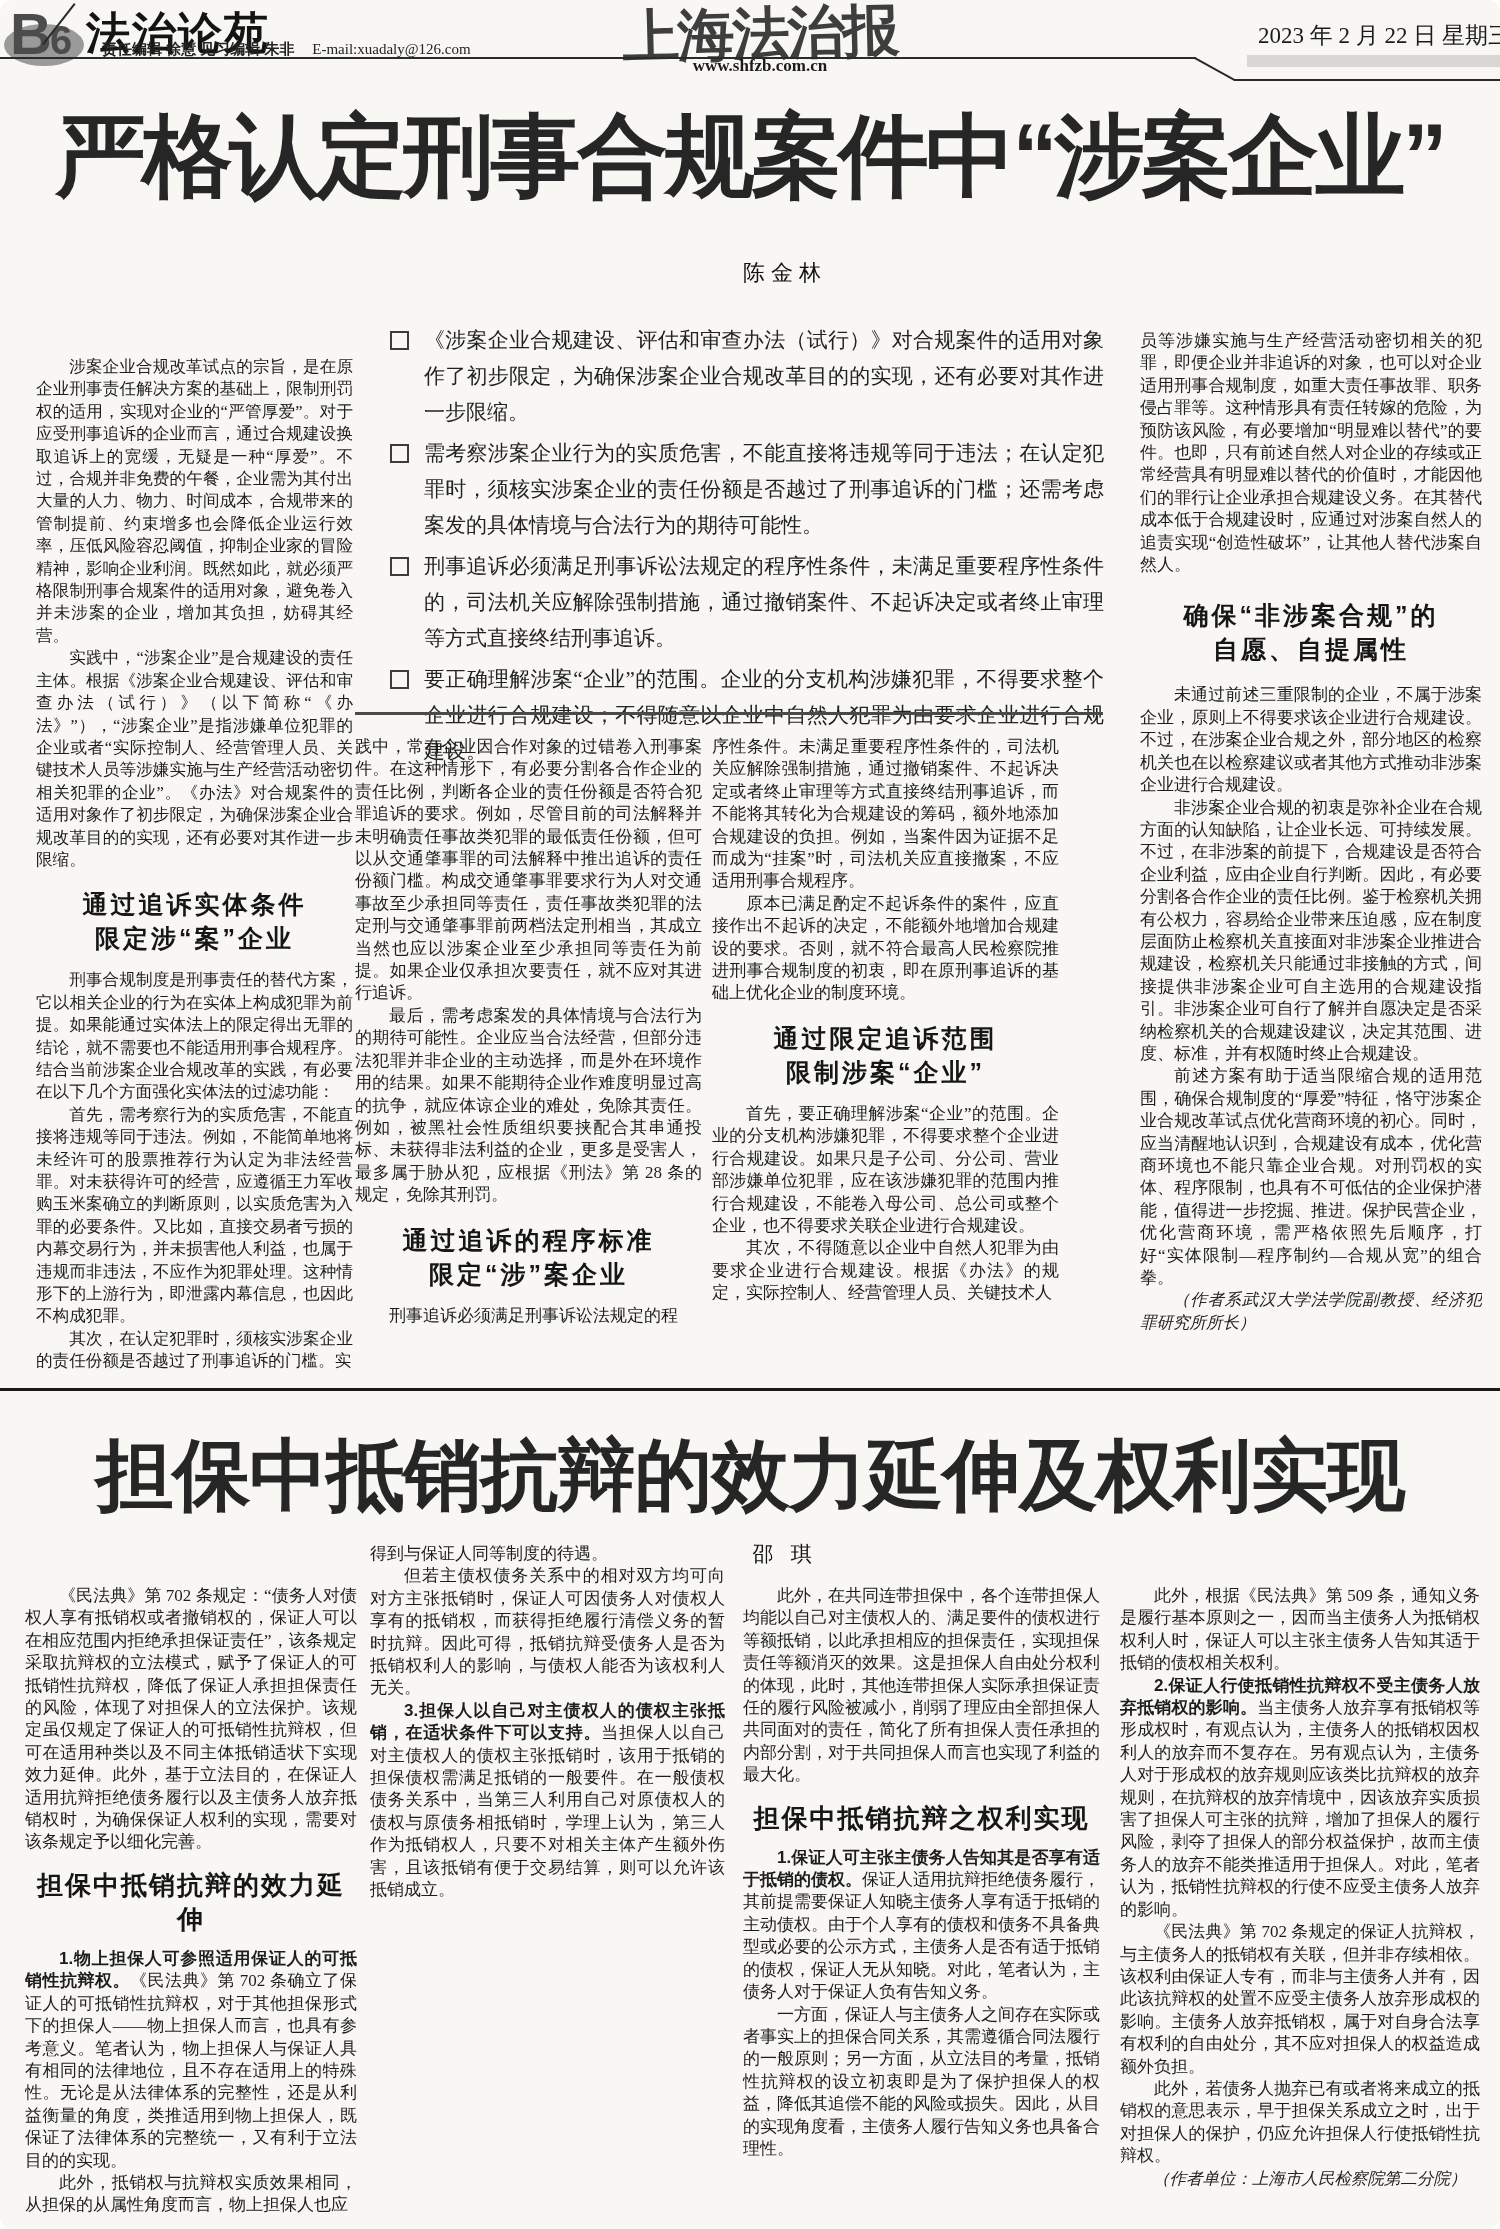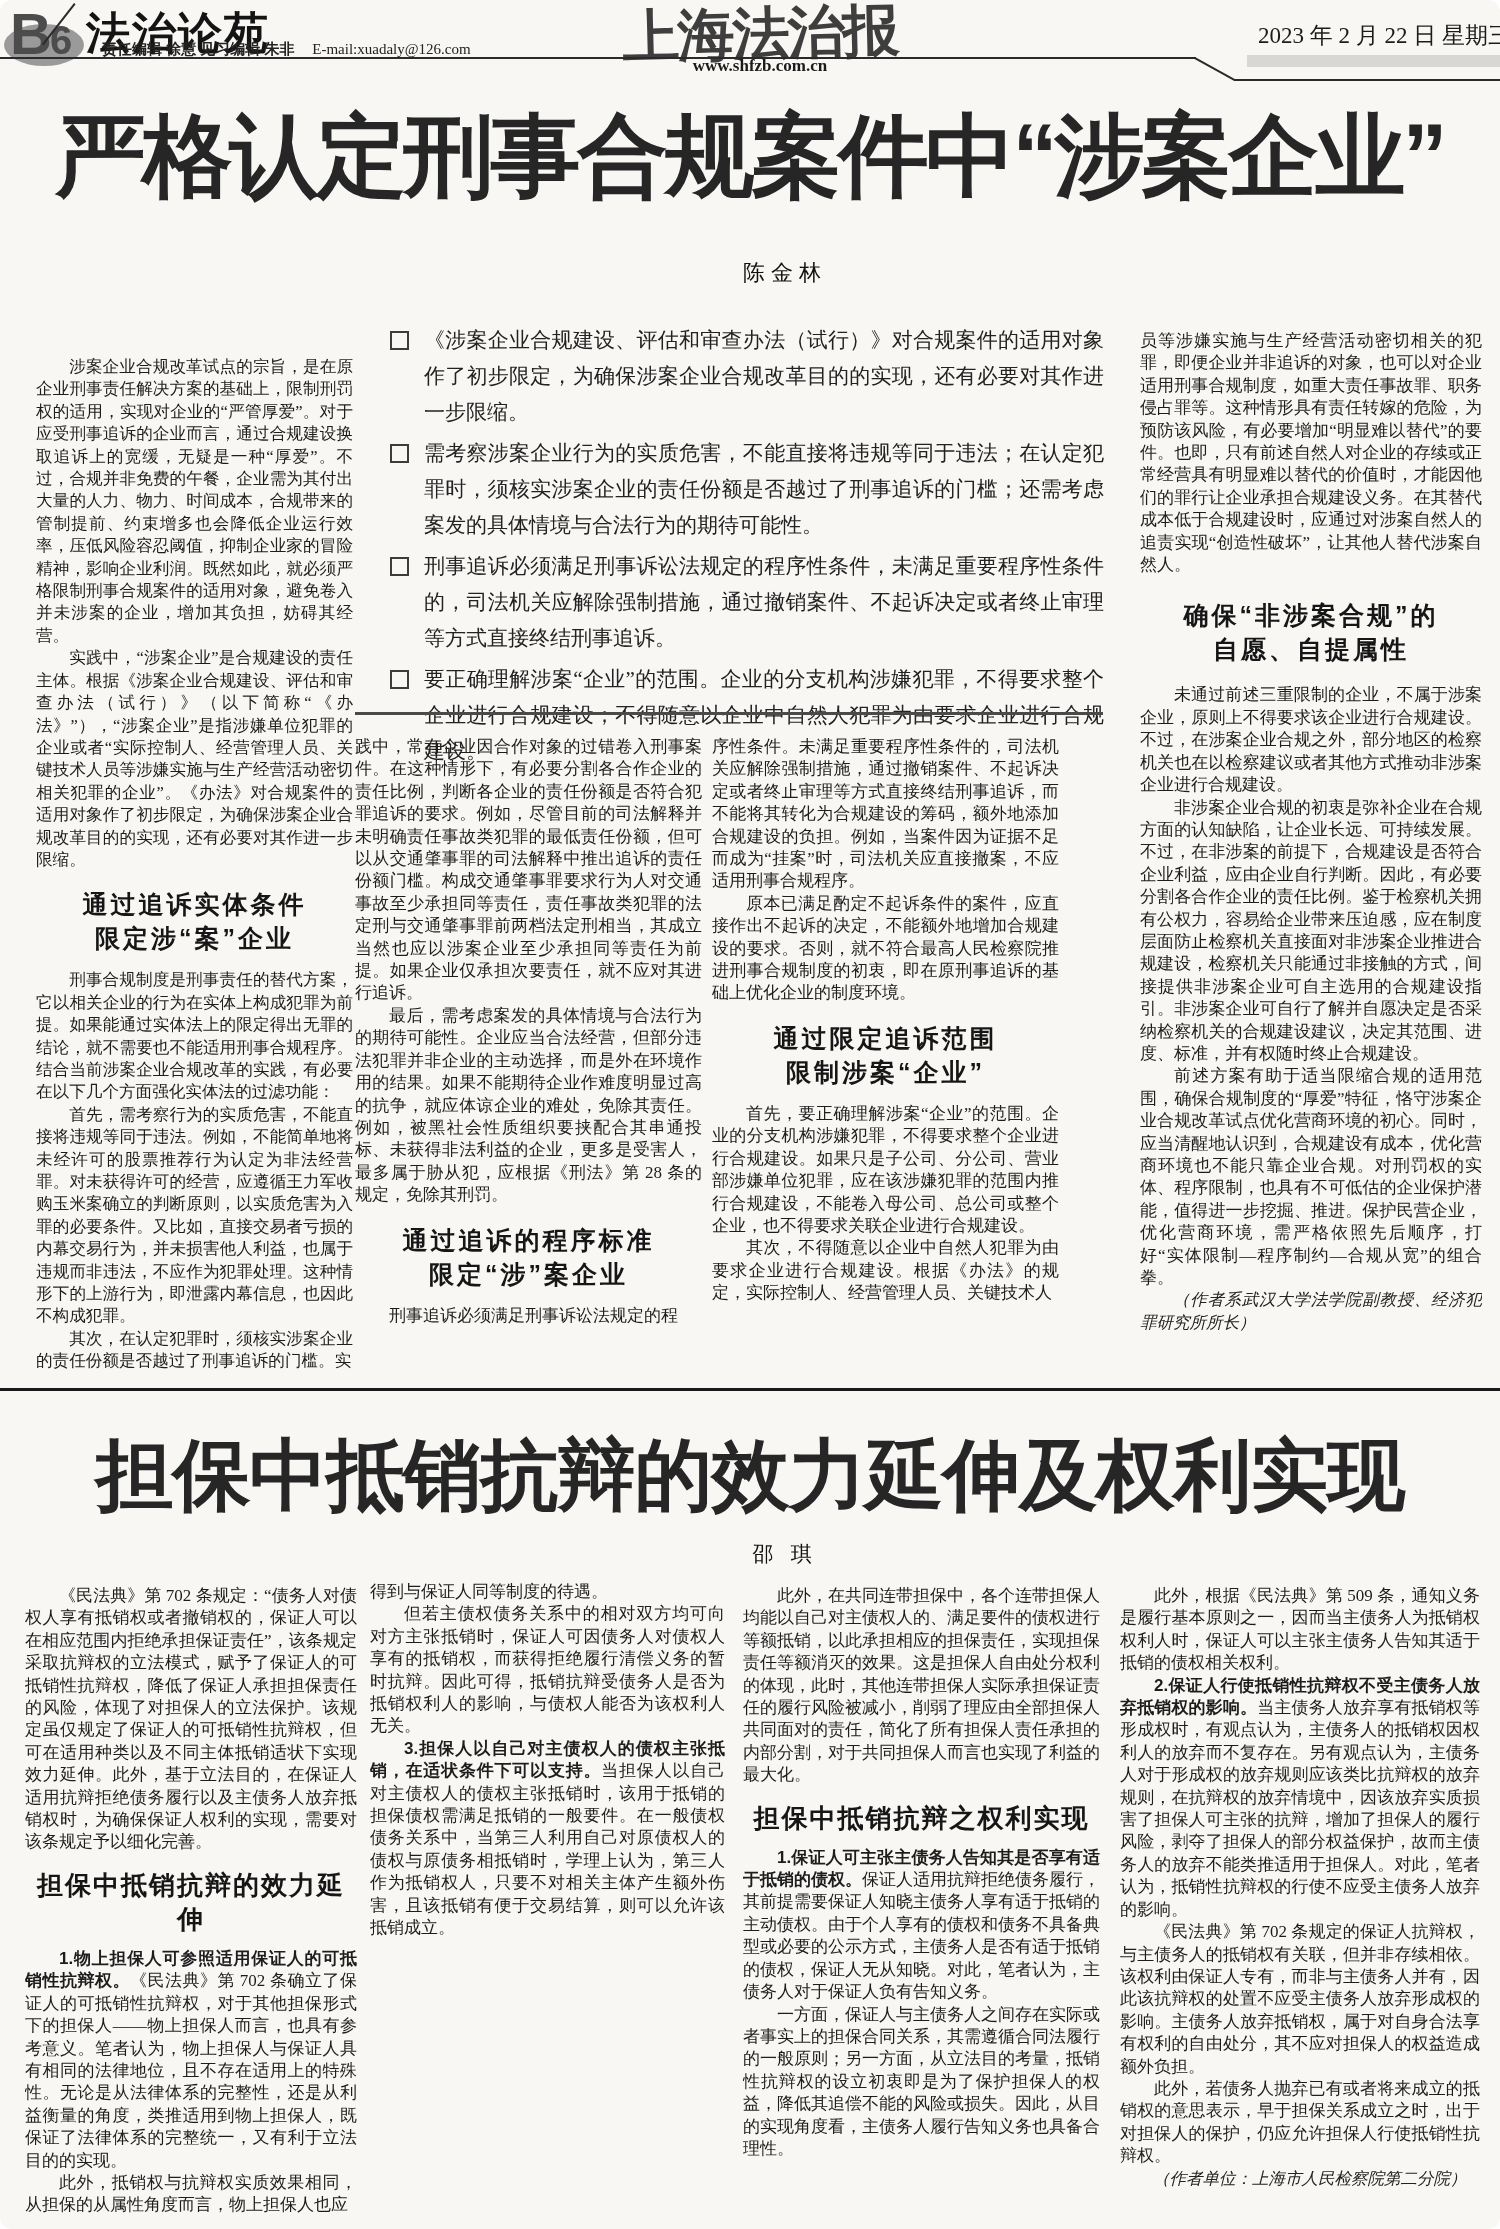--- a/index.html
+++ b/index.html
@@ -55,21 +55,21 @@
   .a1-col4 .sub-head{margin:22px 0 18px 0;}
 
   
   .divider2{left:0;top:1388px;width:1500px;height:3px;background:#1a1a1a;}
   .a2-headline{left:85px;top:1424px;width:1330px;text-align:center;font-size:78px;font-weight:700;
                color:#262626;letter-spacing:-1px;white-space:nowrap;}
   .a2-byline{top:1540px;font-size:21px;}
   .a2-col{height:644px;overflow:hidden;}
   .a2-col .sub-head{font-size:26px;letter-spacing:2px;margin:14px 0 12px 0;}
   .a2-col1{left:25px;top:1585px;width:332px;}
-  .a2-col2{left:370px;top:1581px;width:355px;}
+  .a2-col2{left:370px;top:1543px;width:355px;}
   .a2-col3{left:743px;top:1585px;width:357px;}
   .a2-col4{left:1120px;top:1585px;width:360px;}
 </style>
 </head>
 <body>
 
 <div class="page">
 
   <div class="abs logo-shadow"></div>
   <div class="abs logo sans">

